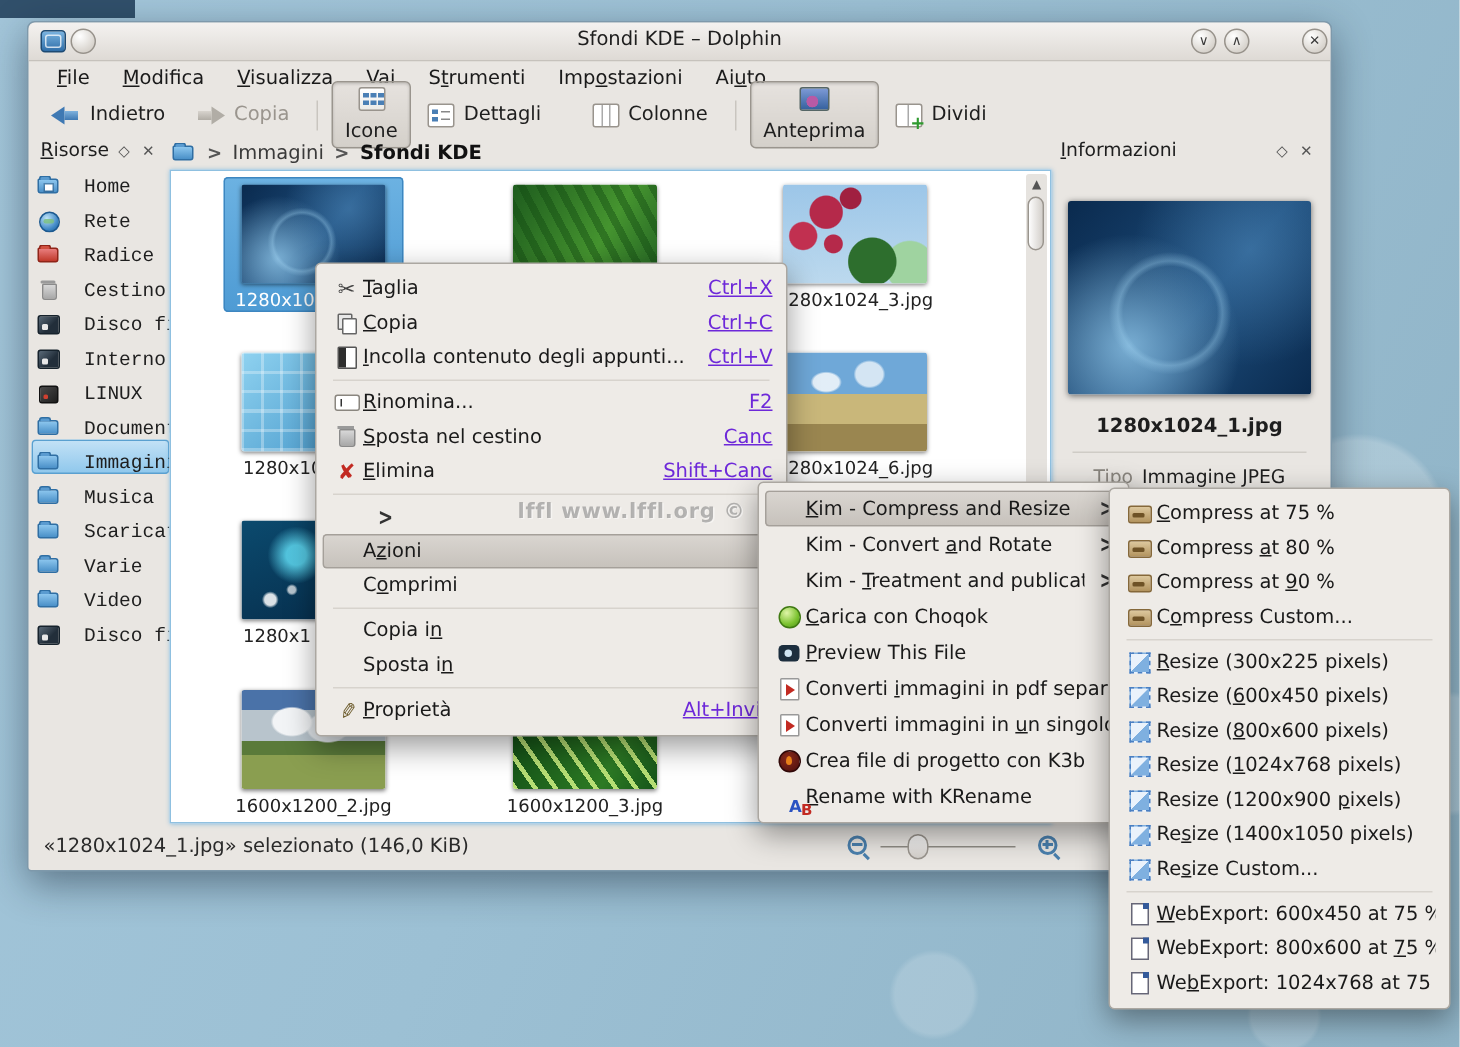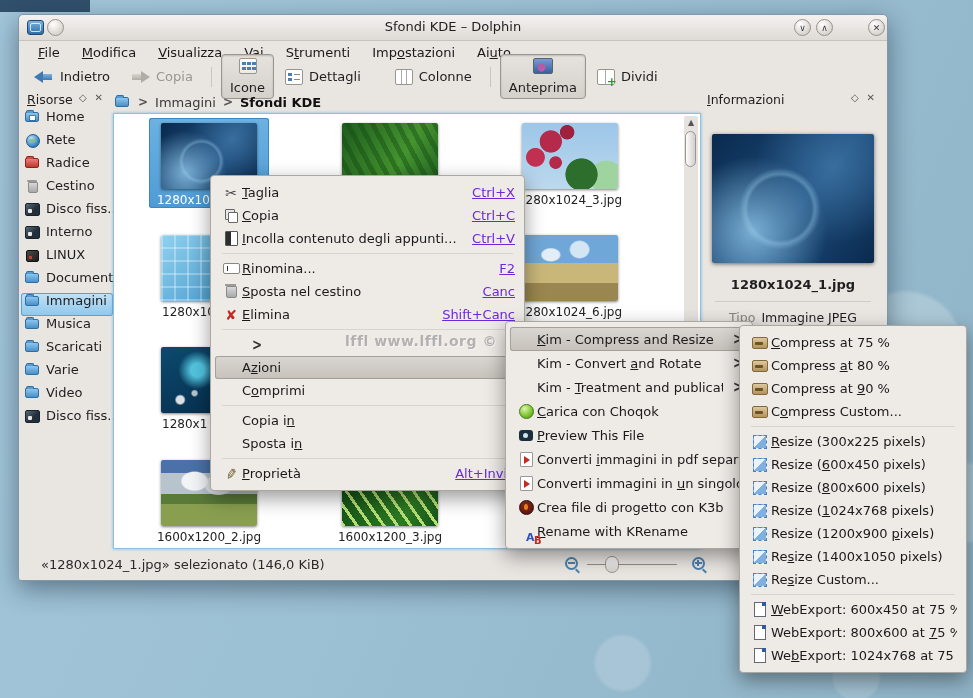--- a/index.html
+++ b/index.html
@@ -55,25 +55,25 @@
   .ic-previewimg{width:18px;height:14px;border:1px solid #566;border-radius:2px;
       background:radial-gradient(circle at 42% 62%, #b85aa5 0 28%, rgba(0,0,0,0) 30%),linear-gradient(#7d9ad6,#35619e);}
   .ic-split{width:16px;height:14px;background:#fff;border:1px solid #99948d;border-radius:2px;position:relative;}
   .ic-split::before{content:"";position:absolute;left:7px;top:0;bottom:0;width:1px;background:#aaa;}
   .ic-split::after{content:"+";position:absolute;right:-3px;bottom:-5px;color:#2f9a2f;font-weight:bold;font-size:12px;}
   
   .crumb{position:absolute;left:96px;top:76px;height:22px;display:flex;align-items:center;gap:7px;color:#3a3a3a;}
   .crumb .sep{color:#555;font-size:12px;font-weight:bold;}
   .crumb .cur{font-weight:bold;color:#111;}
   
-  .phead{display:flex;align-items:flex-start;padding:3px 6px 2px;color:#1e1e1e;font-size:12.5px;}
+  .phead{display:flex;align-items:flex-end;padding:3px 6px 2px;color:#1e1e1e;font-size:12.5px;}
   .phead .sp{flex:1;}
   .phbtn{color:#555;font-size:10px;padding:0 4px;}
   .places{position:absolute;left:2px;top:74px;width:92px;bottom:31px;}
-  .place{display:flex;align-items:flex-start;gap:5px;height:23px;padding-left:4px;border-radius:3px;color:#1e1e1e;white-space:nowrap;overflow:hidden;}
+  .place{display:flex;align-items:flex-end;gap:15px;height:23px;padding-left:4px;border-radius:3px;color:#1e1e1e;white-space:nowrap;overflow:hidden;font-family:Liberation Mono, monospace;}
   .place.sel{background:linear-gradient(#c4e2f6,#8ec7ec);box-shadow:inset 0 0 0 1px #5aa0d0;}
   .pic{width:16px;height:16px;position:relative;flex:0 0 16px;}
   .ic-folder,.ic-home-folder,.ic-red-folder{position:absolute;left:0;top:3px;width:14px;height:10px;border-radius:1px 2px 2px 2px;
       background:linear-gradient(#8cc6ee,#4a90c8);border:1px solid #2f6ea3;box-sizing:border-box;}
   .ic-folder::before,.ic-home-folder::before,.ic-red-folder::before{content:"";position:absolute;top:-3px;left:0;width:6px;height:2px;
       background:#5a9bd0;border:1px solid #2f6ea3;border-bottom:none;border-radius:2px 2px 0 0;}
   .ic-home-folder::after{content:"";position:absolute;left:4px;top:3px;width:5px;height:4px;background:#fff;box-shadow:0 0 0 1px rgba(20,60,100,.4);}
   .ic-red-folder{background:linear-gradient(#e87d7d,#c0392b);border-color:#8f2418;}
   .ic-red-folder::before{background:#d05040;border-color:#8f2418;}
   .ic-globe{position:absolute;left:1px;top:2px;width:12px;height:12px;border-radius:50%;
@@ -141,21 +141,21 @@
        border:1px solid #9a958e;border-radius:6px;box-sizing:border-box;}
   
   .infopanel{position:absolute;left:682px;top:74px;right:2px;bottom:31px;}
   .ipreview{position:absolute;left:11px;top:45px;width:162px;height:129px;border-radius:2px;box-shadow:0 1px 4px rgba(0,0,0,.55);}
   .ifname{position:absolute;left:0;right:0;top:188px;text-align:center;font-weight:bold;color:#1e1e1e;font-size:13px;}
   .isep{position:absolute;left:14px;right:14px;top:212px;height:1px;background:#cfccc6;}
   .itype{position:absolute;left:0;right:0;top:221px;text-align:center;font-size:12.5px;color:#1e1e1e;}
   .itype .k{color:#8a867f;margin-right:6px;}
   
   .statusbar{position:absolute;left:2px;right:2px;bottom:2px;height:27px;color:#2a2a2a;}
-  .statusbar .stext{position:absolute;left:8px;top:6px;margin-left:12px;}
+  .statusbar .stext{position:absolute;left:8px;top:6px;}
   .zoomctl{position:absolute;right:180px;top:5px;width:140px;height:18px;}
   .mag{position:absolute;top:1px;width:13px;height:13px;border-radius:50%;border:2px solid #4a80ae;box-sizing:border-box;}
   .mag::after{content:"";position:absolute;right:-4px;bottom:-4px;width:5px;height:2px;background:#4a80ae;transform:rotate(45deg);}
   .mag .g{position:absolute;left:1px;right:1px;top:3px;height:2px;background:#4a80ae;}
   .mag.plus::before{content:"";position:absolute;left:3px;top:1px;width:2px;height:6px;background:#4a80ae;}
   .mag.plus .g{left:1px;right:1px;}
   .ztrack{position:absolute;left:22px;right:28px;top:8px;height:1px;background:#8f8b84;}
   .zhandle{position:absolute;left:40px;top:0;width:14px;height:17px;border-radius:7px;
            background:linear-gradient(#fdfdfd,#d3cfca);border:1px solid #9a958e;box-sizing:border-box;}
   

